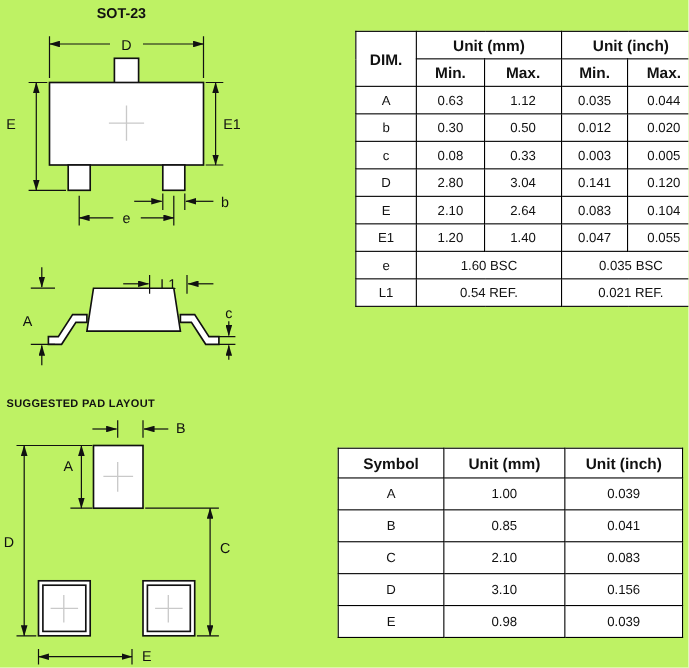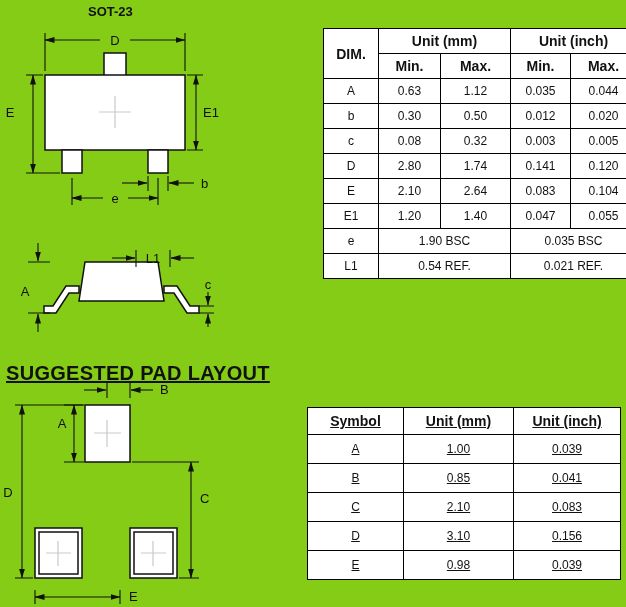--- a/index.html
+++ b/index.html
@@ -1,32 +1,32 @@
 <!DOCTYPE html>
 <html><head>
 <meta charset="utf-8">
 <style>
   html,body{margin:0;padding:0;background:#fff;}
   .page{
-    position:relative;width:626px;height:607px;background:#84cc16;
+    position:relative;width:626px;height:607px;background:#bef264;
     font-family:"Liberation Sans", sans-serif;color:#111;overflow:hidden;
   }
   .pkg-title{position:absolute;left:88px;top:4px;font-size:13px;font-weight:bold;}
-  .pad-heading{position:absolute;left:6px;top:362px;font-size:20px;font-weight:bold;letter-spacing:.3px;text-decoration:underline;}
+  .pad-heading{position:absolute;left:6px;top:362px;font-size:10px;font-weight:bold;letter-spacing:.3px;}
   svg.drawings{position:absolute;left:0;top:0;}
   svg .outline{stroke:#111;stroke-width:1.5;fill:#fff;}
   svg .dim{stroke:#111;stroke-width:1.1;fill:none;}
   svg .cross{stroke:#c9c9c9;stroke-width:1.2;fill:none;}
   svg text{fill:#111;font-family:"Liberation Sans",sans-serif;font-size:13px;}
   table.tbl{position:absolute;border-collapse:collapse;background:#fff;table-layout:fixed;}
   table.tbl th, table.tbl td{border:1px solid #000;text-align:center;vertical-align:middle;padding:0;overflow:hidden;}
   .dim-table{left:323px;top:28px;width:313px;}
   .dim-table th{font-size:14px;font-weight:bold;height:24px;}
   .dim-table td{font-size:12px;height:24px;}
-  .pad-table{left:307px;top:407px;width:313px;text-decoration:underline;}
+  .pad-table{left:307px;top:407px;width:313px;}
   .pad-table th{font-size:14px;font-weight:bold;height:26px;}
   .pad-table td{font-size:12px;height:28px;}
 </style>
 </head>
 <body>
 
 <div class="page">
 
   <div class="pkg-title">SOT-23</div>
 
@@ -157,48 +157,48 @@
       <tr>
         <td>b</td>
         <td>0.30</td>
         <td>0.50</td>
         <td>0.012</td>
         <td>0.020</td>
       </tr>
       <tr>
         <td>c</td>
         <td>0.08</td>
-        <td>0.32</td>
+        <td>0.33</td>
         <td>0.003</td>
         <td>0.005</td>
       </tr>
       <tr>
         <td>D</td>
         <td>2.80</td>
-        <td>1.74</td>
+        <td>3.04</td>
         <td>0.141</td>
         <td>0.120</td>
       </tr>
       <tr>
         <td>E</td>
         <td>2.10</td>
         <td>2.64</td>
         <td>0.083</td>
         <td>0.104</td>
       </tr>
       <tr>
         <td>E1</td>
         <td>1.20</td>
         <td>1.40</td>
         <td>0.047</td>
         <td>0.055</td>
       </tr>
       <tr>
         <td>e</td>
-        <td colspan="2">1.90 BSC</td>
+        <td colspan="2">1.60 BSC</td>
         <td colspan="2">0.035 BSC</td>
       </tr>
       <tr>
         <td>L1</td>
         <td colspan="2">0.54 REF.</td>
         <td colspan="2">0.021 REF.</td>
       </tr>
     </tbody>
   </table>
 

